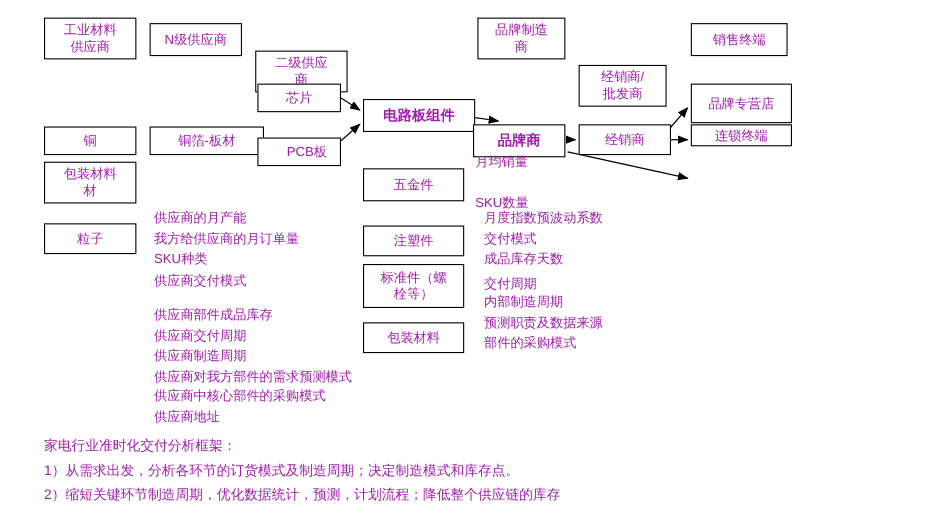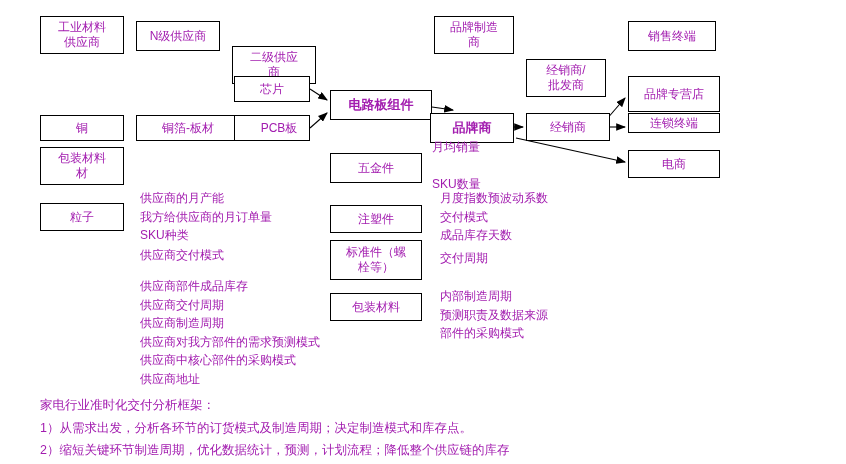--- a/index.html
+++ b/index.html
@@ -92,29 +92,28 @@
 
     <line x1="516" y1="138" x2="625" y2="162" stroke="#000" stroke-width="1.1" marker-end="url(#ah)"></line>
   </svg>
 
   <div class="box" style="left:234px;top:76px;width:76px;height:26px;">芯片</div>
   <div class="box bold" style="left:330px;top:90px;width:102px;height:30px;">电路板组件</div>
   <div class="box" style="left:628px;top:76px;width:92px;height:36px;">品牌专营店</div>
 
   <div class="box" style="left:40px;top:115px;width:84px;height:26px;">铜</div>
   <div class="box" style="left:136px;top:115px;width:104px;height:26px;">铜箔-板材</div>
-  <div class="box" style="left:234px;top:115px;width:76px;height:26px;padding-left:16px;">PCB板</div>
+  <div class="box" style="left:234px;top:125px;width:76px;height:26px;padding-left:16px;">PCB板</div>
   <div class="box bold" style="left:430px;top:113px;width:84px;height:30px;">品牌商</div>
   <div class="box" style="left:526px;top:113px;width:84px;height:28px;">经销商</div>
   <div class="box" style="left:628px;top:113px;width:92px;height:20px;">连锁终端</div>
 
   <div class="box" style="left:40px;top:147px;width:84px;height:38px;">包装材料
 材</div>
   <div class="box" style="left:330px;top:153px;width:92px;height:30px;">五金件</div>
-  <div class="box" style="left:628px;top:150px;width:92px;height:28px;">电商</div>
 
   <div class="box" style="left:40px;top:203px;width:84px;height:28px;">粒子</div>
   <div class="box" style="left:330px;top:205px;width:92px;height:28px;">注塑件</div>
   <div class="box" style="left:330px;top:240px;width:92px;height:40px;">标准件（螺
 栓等）</div>
   <div class="box" style="left:330px;top:293px;width:92px;height:28px;">包装材料</div>
 
   <div class="txt" style="left:432px;top:138px;width:120px;">月均销量
 
 SKU数量</div>
@@ -125,21 +124,21 @@
   <div class="txt" style="left:140px;top:277px;width:300px;">供应商部件成品库存
 供应商交付周期
 供应商制造周期
 供应商对我方部件的需求预测模式
 供应商中核心部件的采购模式
 供应商地址</div>
   <div class="txt" style="left:440px;top:189px;width:200px;">月度指数预波动系数
 交付模式
 成品库存天数</div>
   <div class="txt" style="left:440px;top:249px;width:200px;">交付周期</div>
-  <div class="txt" style="left:440px;top:287px;width:220px;">内部制造周期
+  <div class="txt" style="left:440px;top:265px;width:220px;">内部制造周期
 预测职责及数据来源
 部件的采购模式</div>
 
   <div class="foot" style="left:40px;top:395px;width:760px;">家电行业准时化交付分析框架：</div>
   <div class="foot" style="left:40px;top:418px;width:790px;">1）从需求出发，分析各环节的订货模式及制造周期；决定制造模式和库存点。</div>
   <div class="foot" style="left:40px;top:440px;width:790px;">2）缩短关键环节制造周期，优化数据统计，预测，计划流程；降低整个供应链的库存</div>
 
 </div>
 
 </body></html>

